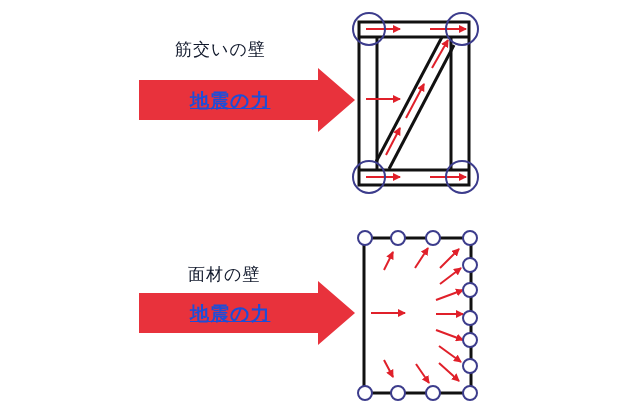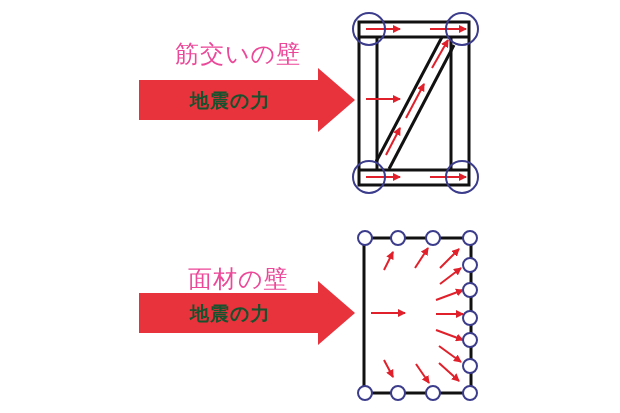--- a/index.html
+++ b/index.html
@@ -1,18 +1,18 @@
 <!DOCTYPE html>
 <html><head>
 <meta charset="utf-8">
 <style>
   html,body{margin:0;padding:0;background:#ffffff;}
   body{width:620px;height:413px;position:relative;overflow:hidden;font-family:"DejaVu Sans",sans-serif;}
-  .title{position:absolute;font-size:24px;color:#ec4899;letter-spacing:1px;}
-  .force-label{position:absolute;font-size:19px;color:#14532d;font-weight:bold;letter-spacing:1px;}
+  .title{position:absolute;font-size:17px;color:#0f172a;letter-spacing:1px;}
+  .force-label{position:absolute;font-size:19px;color:#1d4ed8;font-weight:bold;letter-spacing:1px;text-decoration:underline;}
   svg{position:absolute;left:0;top:0;}
 </style>
 </head>
 <body>
 
 <svg width="620" height="413" viewBox="0 0 620 413">
   <defs>
     <marker id="ah" markerWidth="8" markerHeight="8" refX="7" refY="4" orient="auto" markerUnits="userSpaceOnUse">
       <path d="M0,0 L8,4 L0,8 z" fill="#e0202a"></path>
     </marker>

